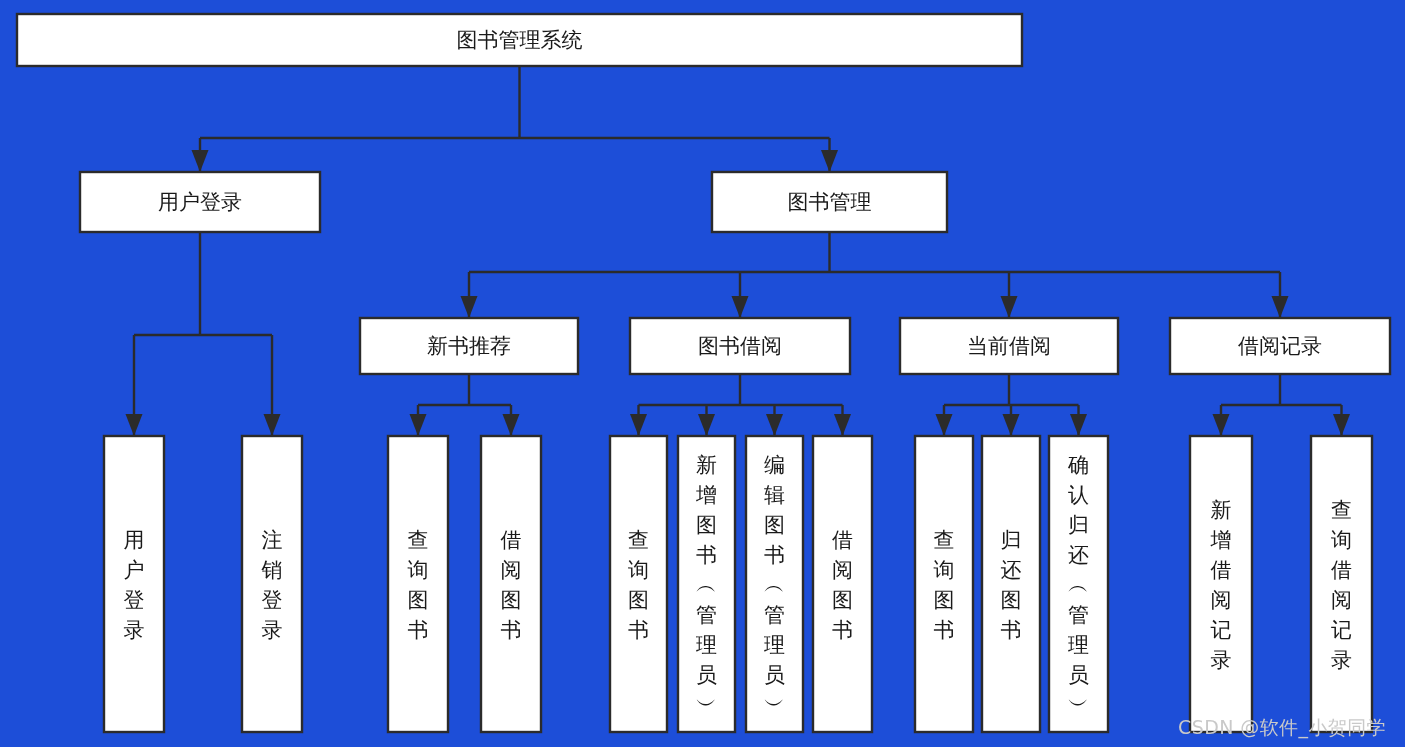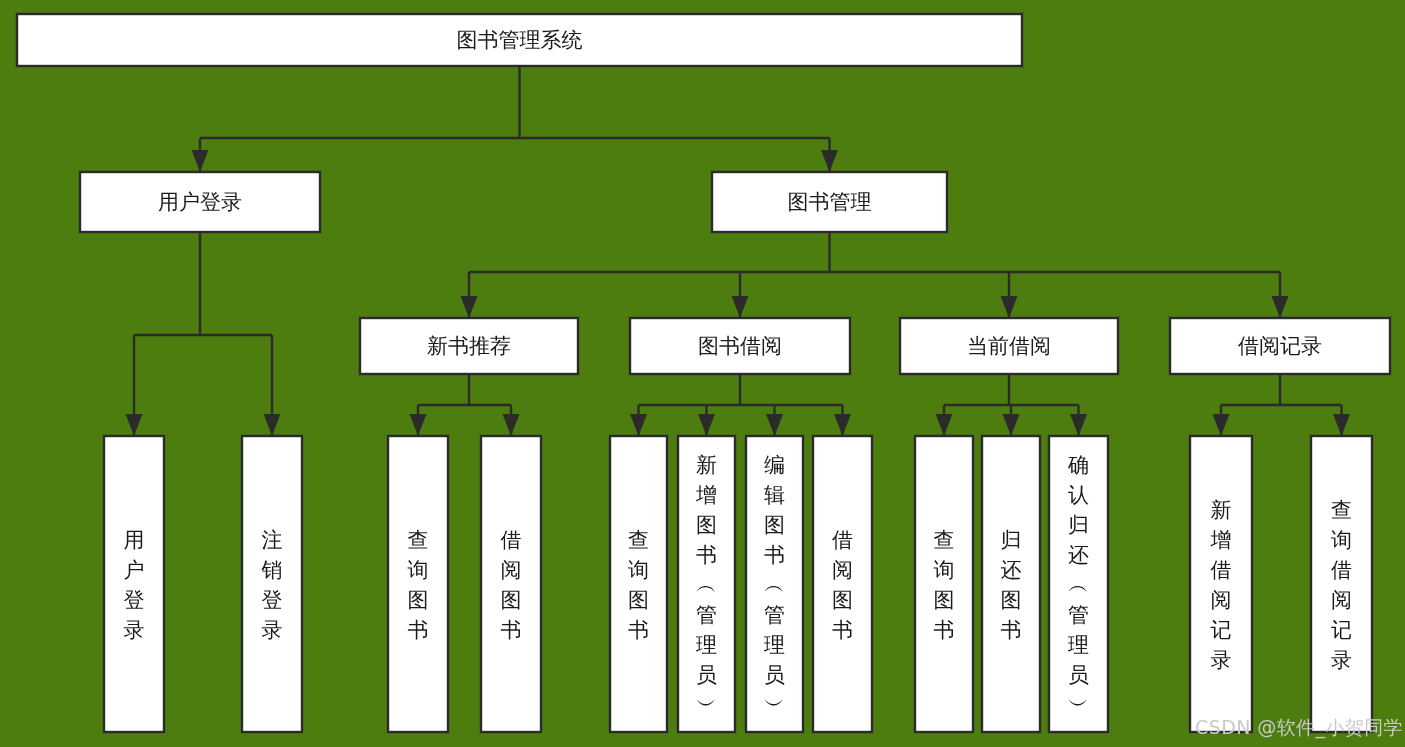--- a/index.html
+++ b/index.html
@@ -10,21 +10,21 @@
   body {
     width: 1405px;
     height: 747px;
     overflow: hidden;
     font-family: "DejaVu Sans", "Liberation Sans", sans-serif;
   }
   #diagram-root {
     position: relative;
     width: 1405px;
     height: 747px;
-    background: #4d7c0f;
+    background: #1d4ed8;
   }
   svg#flowchart {
     position: absolute;
     left: 0;
     top: 0;
     width: 1405px;
     height: 747px;
     display: block;
   }
   .node-box {
@@ -50,21 +50,21 @@
     dominant-baseline: middle;
   }
   .node-label-vert {
     fill: #1a1a1a;
     font-family: "DejaVu Sans", "Liberation Sans", sans-serif;
     font-size: 21px;
     text-anchor: middle;
   }
   .watermark {
     position: absolute;
-    right: 2px;
+    right: 19px;
     bottom: 6px;
     color: #c9c9c9;
     font-size: 19px;
     font-family: "DejaVu Sans", "Liberation Sans", sans-serif;
     letter-spacing: 0.4px;
     white-space: nowrap;
     user-select: none;
   }
 </style>
 </head>

